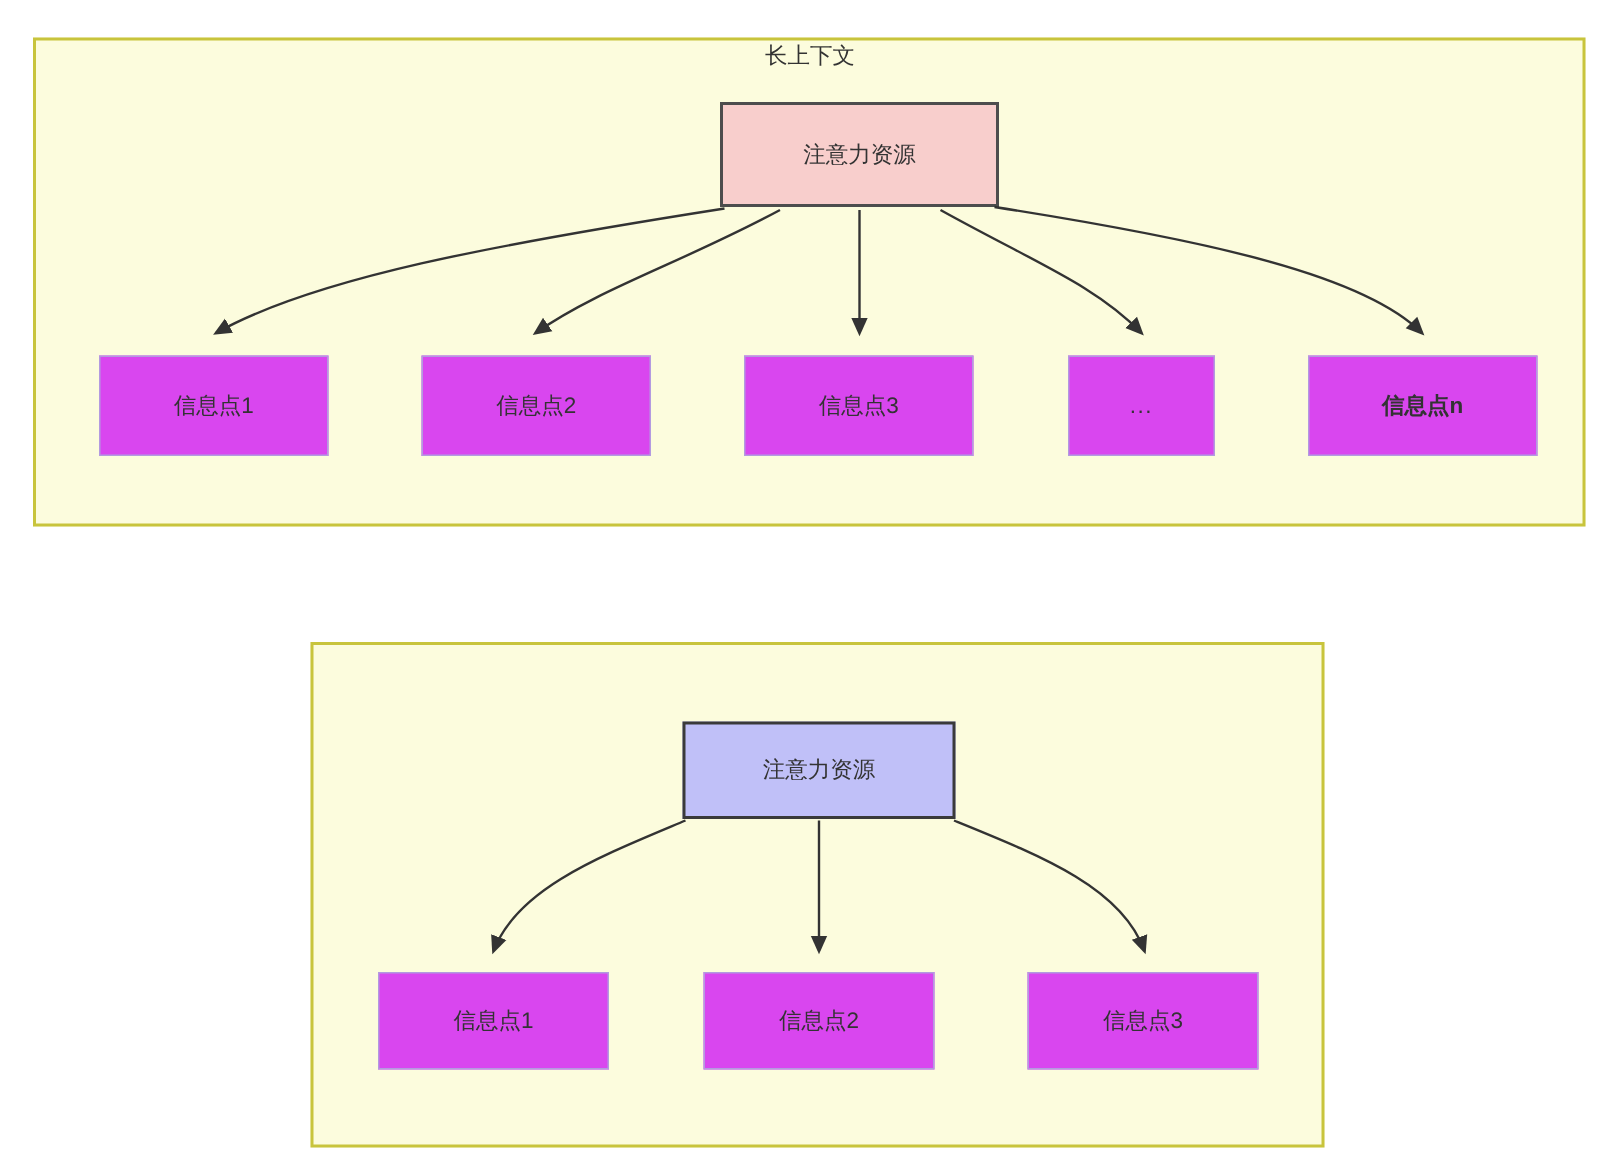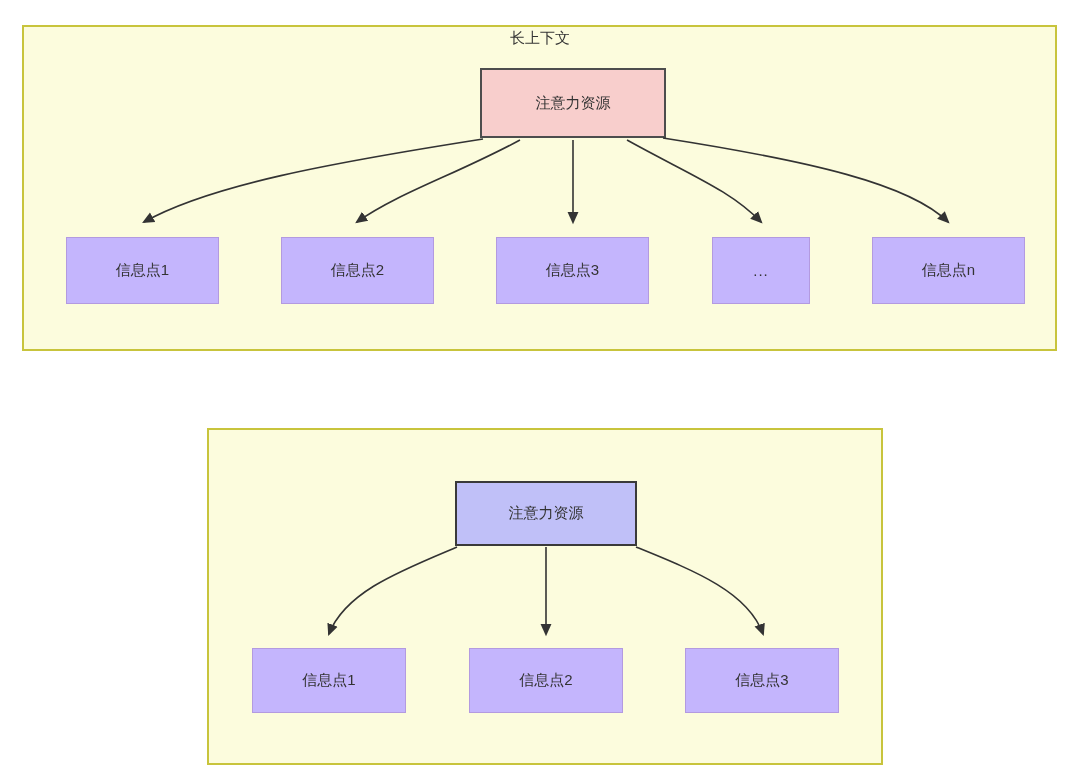--- a/index.html
+++ b/index.html
@@ -55,21 +55,21 @@
   }
   .node-attention-long {
     background: #F8CECC;
     border: 2px solid #4D4D4D;
   }
   .node-attention-short {
     background: #C0C0F8;
     border: 2px solid #3A3A3A;
   }
   .node-info {
-    background: #c4b5fd;
+    background: #d946ef;
     border: 1.6px solid #B39AE0;
   }
   .dots-label {
     letter-spacing: 1px;
   }
 </style>
 </head>
 <body>
 
 <div class="canvas">
@@ -91,21 +91,21 @@
   </div>
 
   <div class="node node-info" style="left:496px; top:237px; width:153px; height:67px;">
     <span>信息点3</span>
   </div>
 
   <div class="node node-info" style="left:712px; top:237px; width:98px; height:67px;">
     <span class="dots-label">...</span>
   </div>
 
-  <div class="node node-info" style="left:872px; top:237px; width:153px; height:67px;">
+  <div class="node node-info" style="left:872px; top:237px; width:153px; height:67px;font-weight:bold;">
     <span>信息点n</span>
   </div>
 
   <div class="container-box" style="left:207px; top:428px; width:676px; height:337px;"></div>
 
 
   <div class="node node-attention-short" style="left:455px; top:481px; width:182px; height:65px;">
     <span>注意力资源</span>
   </div>
 

